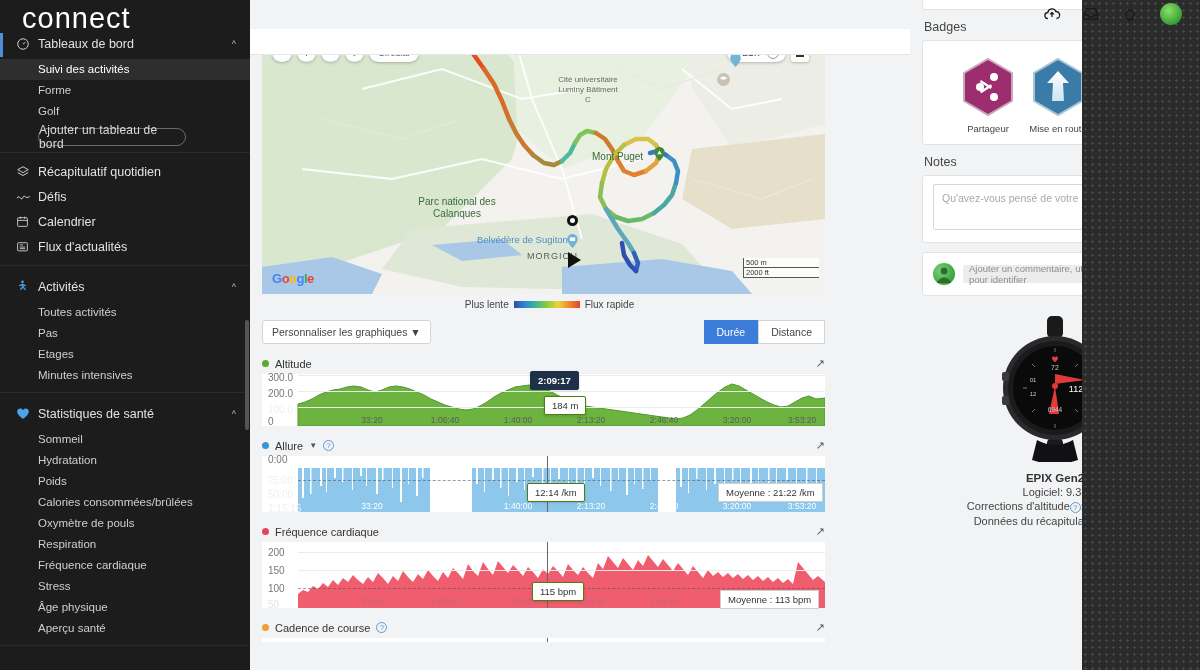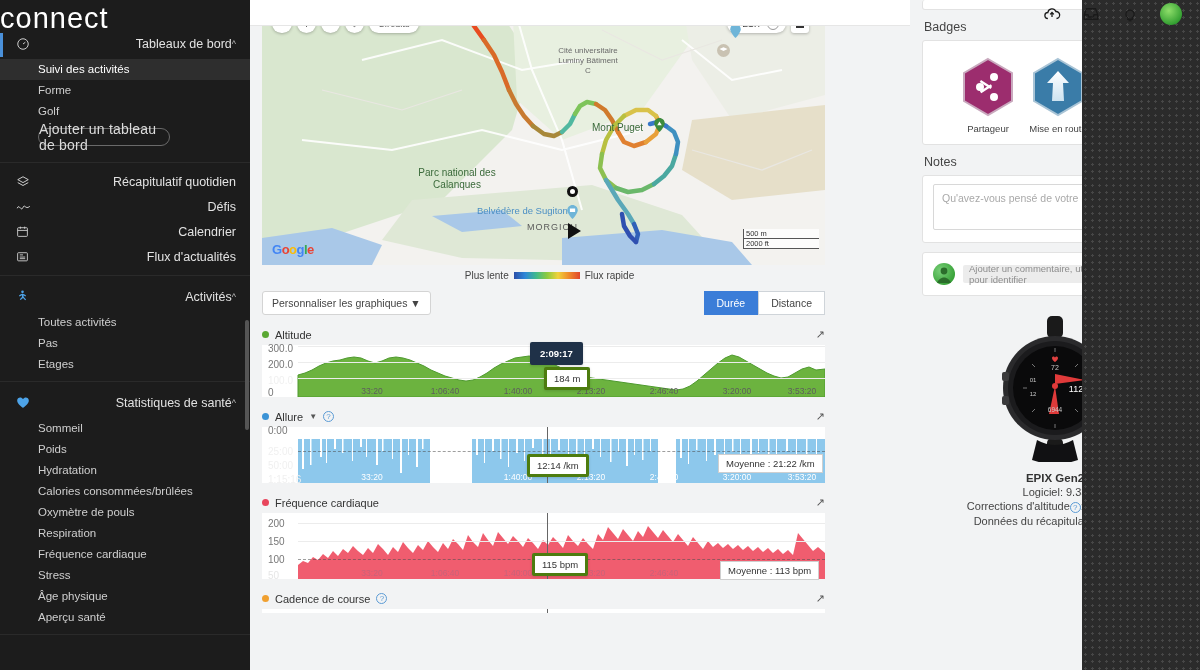--- a/index.html
+++ b/index.html
@@ -8,53 +8,53 @@
     font-family: "Liberation Sans", sans-serif;
     background: #fff;
   }
   #app { position: relative; width: 1200px; height: 670px; display: flex; background:#f2f3f4; }
 
   
   .sidebar {
     width: 250px; height: 670px; background: #1c1c1c; color: #dcdcdc;
     flex: 0 0 250px; position: relative; overflow: hidden;
   }
-  .brand { height: 28px; display:flex; align-items:flex-end;
+  .brand { height: 28px; padding-left: 22px; display:flex; align-items:flex-end;
            overflow:hidden; }
   .brand-text { font-size: 29px; letter-spacing: 1px; color:#fff; font-weight:300;
                 line-height: 28px; position:relative; top:4px;}
   .nav-group { border-bottom: 1px solid #2a2a2a; }
   .nav-head {
     display:flex; align-items:center; height: 31px; padding: 0 14px 0 16px;
-    font-size: 12.5px; color:#e2e2e2; cursor:pointer;text-align:right;
+    font-size: 12.5px; color:#e2e2e2; cursor:pointer;
   }
   .nav-head .ico { width:22px; flex:0 0 22px; display:flex; align-items:center; }
   .nav-head .lbl { flex:1; }
   .chev { font-size: 9px; color:#bdbdbd; }
   .nav-sub {
     display:block; font-size: 11.5px; color:#cfcfcf; padding: 0 0 0 38px;
     height: 21px; line-height: 21px; cursor:pointer;
   }
   .nav-sub.active { background:#2e2e2e; color:#fff; }
   .dash-btn {
-    margin: 6px 0 10px 38px; border: 1px solid #6a6a6a; border-radius: 11px;
-    height: 18px; width: 132px; font-size: 14px; color:#dcdcdc;
+    margin: 6px 0 0 38px; border: 1px solid #6a6a6a; border-radius: 11px;
+    height: 18px; width: 148px; font-size: 12px; color:#dcdcdc;
     display:flex; align-items:center; justify-content:center; cursor:pointer;
     background: transparent; letter-spacing:.2px;
   }
   .sb-left-accent { position:absolute; left:0; top:33px; width:3px; height:24px; background:#4a90d9; }
   .group-pad { padding-bottom: 6px; }
   .icon-blue { color:#4da3e8; }
   .scroll-thumb {
     position:absolute; right:1px; top:320px; width:4px; height:110px;
     background:#555; border-radius:2px;
   }
 
   
-  .main { flex:1; height:613px; position:relative; background:#f2f3f4; overflow:hidden; }
+  .main { flex:1; height:613px; position:relative; background:#f2f3f4; overflow:hidden;margin-top:29px; }
   .main-inner { position:absolute; left:12px; top:0; width:575px; }
 
   .back-btn {
     position:absolute; left:6px; top:-6px; width:26px; height:26px; border-radius:50%;
     background:#fff; border:1px solid #e0e0e0; display:flex; align-items:center;
     justify-content:center; font-size:13px; color:#777; z-index:6; cursor:pointer;
   }
 
   
   .map-card { position:relative; width:563px; height:265px; background:#e9efe4; overflow:hidden; }
@@ -124,21 +124,21 @@
     font-size:8px;display:flex;align-items:center;justify-content:center;line-height:1; }
   .expand { margin-left:auto; color:#555; font-size:11px; cursor:pointer; }
   .caret { font-size:8px; color:#555; }
   .plot { position:relative; width:563px; margin-top:4px; background:#fff; }
   .ylab { position:absolute; left:6px; font-size:10px; color:#777; }
   .xlab { position:absolute; bottom:1px; font-size:8.5px; color:#666;
      transform:translateX(-50%); }
   .gridline { position:absolute; left:36px; right:0; height:1px; background:#ececec; }
   .cursor-line { position:absolute; width:1px; background:#666; }
   .tip {
-    position:absolute; background:#fff; border:3px solid #4d7c0f; border-radius:2px;
+    position:absolute; background:#fff; border:1px solid #4d7c0f; border-radius:2px;
     font-size:9.5px; color:#333; padding:3px 7px; box-shadow:0 1px 3px rgba(0,0,0,.15);
     white-space:nowrap; z-index:8;
   }
   .tip.dark { background:#1f3148; color:#fff; border-color:#1f3148; font-weight:bold; }
   .avg-tip { position:absolute; background:#fff; border:1px solid #cfcfcf;
     font-size:9.5px; padding:3px 7px; color:#333; z-index:7; white-space:nowrap;}
   .dashline { position:absolute; left:36px; right:0; height:0;
     border-top:1px dashed #4f4f4f; opacity:.55; }
 
   
@@ -256,35 +256,36 @@
             <circle cx="12" cy="3.4" r="2.4"></circle>
               <path d="M12 7c-3 0-5 2-6.6 3.6l1.6 1.6L11 9.6v3.2l-4 4.2 1.6 1.6 4.4-4 4 4.4 1.6-1.5-4.6-5V9.6l3 2.4 1.6-1.6C17 9 15 7 12 7z"></path>
           </svg>
         </span>
         <span class="lbl">Activités</span>
         <span class="chev">^</span>
       </div>
       <div class="nav-sub">Toutes activités</div>
       <div class="nav-sub">Pas</div>
       <div class="nav-sub">Etages</div>
+      <div class="nav-sub">Minutes intensives</div>
     </div>
 
     <div class="nav-group group-pad">
       <div class="nav-head" style="margin-top:5px">
         <span class="ico">
           <svg width="14" height="13" viewBox="0 0 24 22" fill="#4da3e8">
             <path d="M12 20S2 13.5 2 7.8C2 4.6 4.5 2.5 7.2 2.5c1.9 0 3.6 1 4.8 2.6 1.2-1.6 2.9-2.6 4.8-2.6C19.5 2.5 22 4.6 22 7.8 22 13.5 12 20 12 20z"></path>
           </svg>
         </span>
         <span class="lbl">Statistiques de santé</span>
         <span class="chev">^</span>
       </div>
       <div class="nav-sub">Sommeil</div>
+      <div class="nav-sub">Hydratation</div>
       <div class="nav-sub">Poids</div>
-      <div class="nav-sub">Hydratation</div>
       <div class="nav-sub">Calories consommées/brûlées</div>
       <div class="nav-sub">Oxymètre de pouls</div>
       <div class="nav-sub">Respiration</div>
       <div class="nav-sub">Fréquence cardiaque</div>
       <div class="nav-sub">Stress</div>
       <div class="nav-sub">Âge physique</div>
       <div class="nav-sub">Aperçu santé</div>
     </div>
 
     <div class="scroll-thumb"></div>

